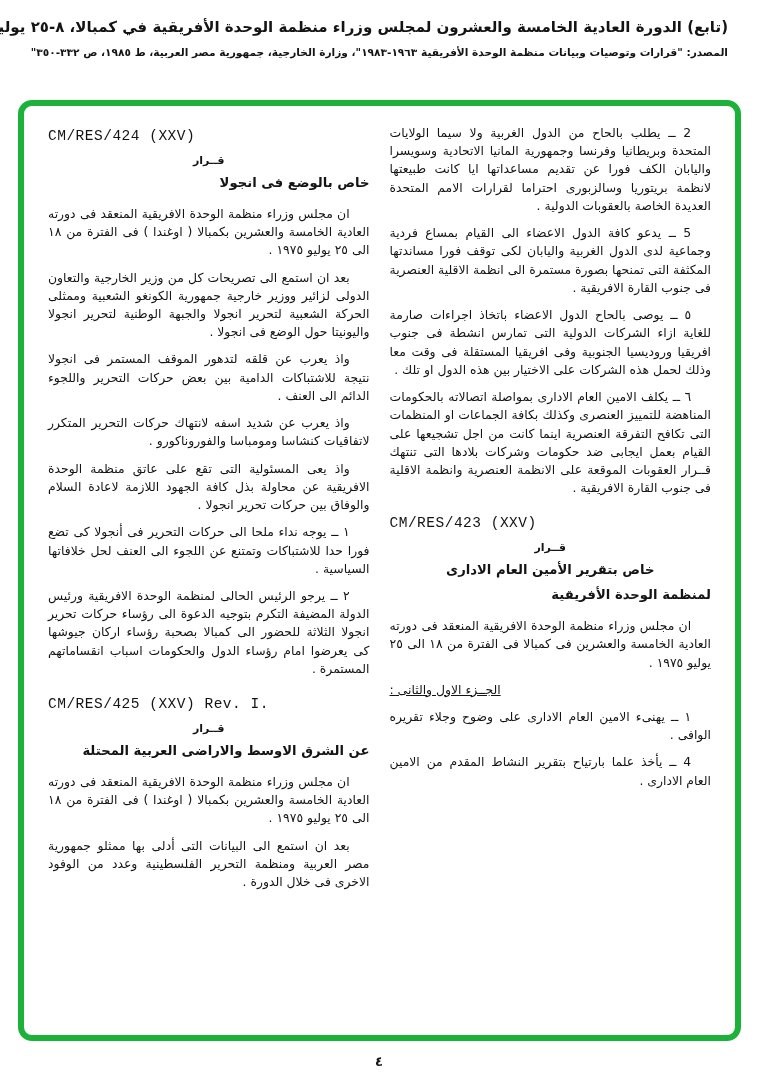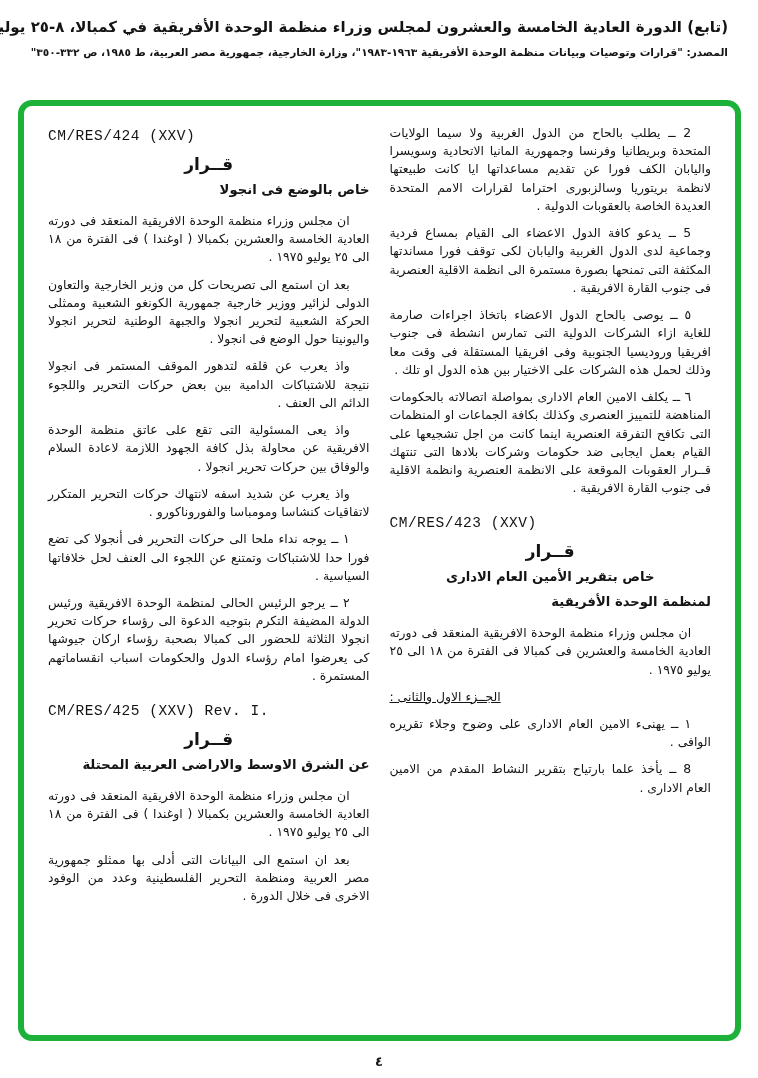--- a/index.html
+++ b/index.html
@@ -41,21 +41,21 @@
   .col { flex:1 1 0; direction:rtl; }
   
   .res-code {
     direction:ltr; text-align:left;
     font-family:Liberation Mono, monospace;
     font-size:14.5px; letter-spacing:0.5px;
     margin:4px 0 10px 0;
   }
   .res-code.mt { margin-top:18px; }
   .res-title {
-    text-align:center; font-weight:bold; font-size:17px;
+    text-align:center; font-weight:bold; font-size:11px;
     margin:10px 0 6px 0; letter-spacing:1px;
   }
   .res-sub {
     text-align:center; font-weight:bold; font-size:13.2px;
     margin:0 0 5px 0; line-height:1.5;
   }
   .res-sub.last { margin-bottom:12px;text-align:right; }
   .para {
     direction:rtl;
     text-align:justify;
@@ -92,33 +92,33 @@
         <p class="para">٦ ــ يكلف الامين العام الادارى بمواصلة اتصالاته بالحكومات المناهضة للتمييز العنصرى وكذلك بكافة الجماعات او المنظمات التى تكافح التفرقة العنصرية اينما كانت من اجل تشجيعها على القيام بعمل ايجابى ضد حكومات وشركات بلادها التى تنتهك قــرار العقوبات الموقعة على الانظمة العنصرية وانظمة الاقلية فى جنوب القارة الافريقية .</p>
 
         <div class="res-code mt">CM/RES/423 (XXV)</div>
         <div class="res-title">قــرار</div>
         <div class="res-sub">خاص بتقرير الأمين العام الادارى</div>
         <div class="res-sub last">لمنظمة الوحدة الأفريقية</div>
 
         <p class="para">ان مجلس وزراء منظمة الوحدة الافريقية المنعقد فى دورته العادية الخامسة والعشرين فى كمبالا فى الفترة من ١٨ الى ٢٥ يوليو ١٩٧٥ .</p>
         <p class="para no-indent">الجــزء الاول والثانى :</p>
         <p class="para">١ ــ يهنىء الامين العام الادارى على وضوح وجلاء تقريره الوافى .</p>
-        <p class="para">8 ــ يأخذ علما بارتياح بتقرير النشاط المقدم من الامين العام الادارى .</p>
+        <p class="para">4 ــ يأخذ علما بارتياح بتقرير النشاط المقدم من الامين العام الادارى .</p>
       </div>
 
       <div class="col">
         <div class="res-code">CM/RES/424 (XXV)</div>
         <div class="res-title">قــرار</div>
         <div class="res-sub last">خاص بالوضع فى انجولا</div>
 
         <p class="para">ان مجلس وزراء منظمة الوحدة الافريقية المنعقد فى دورته العادية الخامسة والعشرين بكمبالا ( اوغندا ) فى الفترة من ١٨ الى ٢٥ يوليو ١٩٧٥ .</p>
         <p class="para">بعد ان استمع الى تصريحات كل من وزير الخارجية والتعاون الدولى لزائير ووزير خارجية جمهورية الكونغو الشعبية وممثلى الحركة الشعبية لتحرير انجولا والجبهة الوطنية لتحرير انجولا واليونيتا حول الوضع فى انجولا .</p>
         <p class="para">واذ يعرب عن قلقه لتدهور الموقف المستمر فى انجولا نتيجة للاشتباكات الدامية بين بعض حركات التحرير واللجوء الدائم الى العنف .</p>
+        <p class="para">واذ يعرب عن شديد اسفه لانتهاك حركات التحرير المتكرر لاتفاقيات كنشاسا ومومباسا والفوروناكورو .</p>
         <p class="para">واذ يعى المسئولية التى تقع على عاتق منظمة الوحدة الافريقية عن محاولة بذل كافة الجهود اللازمة لاعادة السلام والوفاق بين حركات تحرير انجولا .</p>
-        <p class="para">واذ يعرب عن شديد اسفه لانتهاك حركات التحرير المتكرر لاتفاقيات كنشاسا ومومباسا والفوروناكورو .</p>
         <p class="para">١ ــ يوجه نداء ملحا الى حركات التحرير فى أنجولا كى تضع فورا حدا للاشتباكات وتمتنع عن اللجوء الى العنف لحل خلافاتها السياسية .</p>
         <p class="para">٢ ــ يرجو الرئيس الحالى لمنظمة الوحدة الافريقية ورئيس الدولة المضيفة التكرم بتوجيه الدعوة الى رؤساء حركات تحرير انجولا الثلاثة للحضور الى كمبالا بصحبة رؤساء اركان جيوشها كى يعرضوا امام رؤساء الدول والحكومات اسباب انقساماتهم المستمرة .</p>
 
         <div class="res-code mt">CM/RES/425 (XXV) Rev. I.</div>
         <div class="res-title">قــرار</div>
         <div class="res-sub last">عن الشرق الاوسط والاراضى العربية المحتلة</div>
 
         <p class="para">ان مجلس وزراء منظمة الوحدة الافريقية المنعقد فى دورته العادية الخامسة والعشرين بكمبالا ( اوغندا ) فى الفترة من ١٨ الى ٢٥ يوليو ١٩٧٥ .</p>
         <p class="para">بعد ان استمع الى البيانات التى أدلى بها ممثلو جمهورية مصر العربية ومنظمة التحرير الفلسطينية وعدد من الوفود الاخرى فى خلال الدورة .</p>
       </div>

